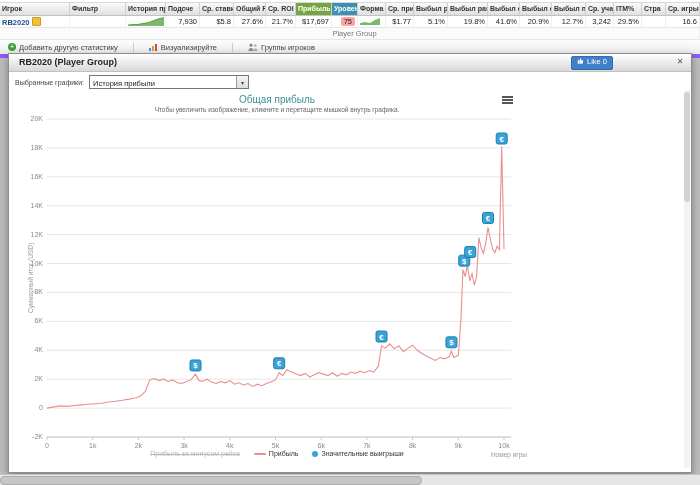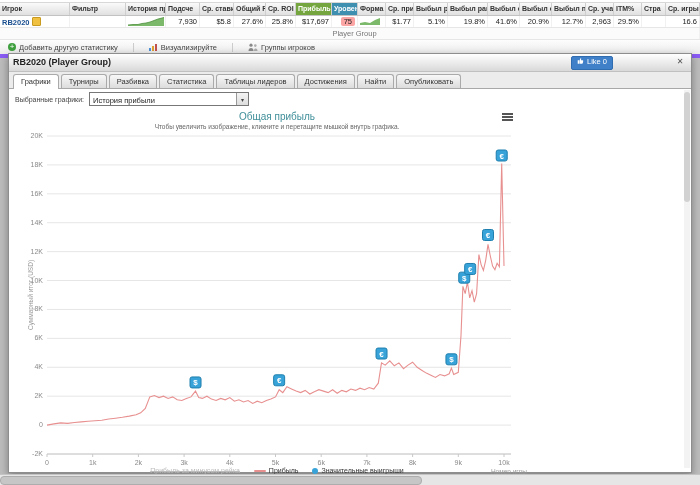--- a/index.html
+++ b/index.html
@@ -27,21 +27,21 @@
   
   .toolbar{display:flex;align-items:center;gap:15px;height:14px;background:linear-gradient(#fdfdfd,#ebebeb);padding:0 8px;font-size:7.5px;color:#444}
   .tool-item{display:flex;align-items:center;gap:3px;cursor:pointer}
   .icon-add{display:inline-block;width:8px;height:8px;border-radius:50%;background:#3fa03f;color:#fff;font-size:8px;line-height:8px;text-align:center}
   .icon-add::before{content:"+"}
   .sep{width:1px;height:9px;background:#ccc}
 
   
   .panel{position:absolute;left:8px;top:53px;width:684px;height:420px;background:#fff;border:1px solid #8e8e8e;box-shadow:0 3px 8px rgba(0,0,0,.35);box-sizing:border-box}
   .panel-header{position:relative;height:17px;background:linear-gradient(#ffffff,#d9d9d9);border-bottom:1px solid #c0c0c0}
-  .panel-title{font-size:9px;font-weight:bold;color:#222;padding:3px 0 0 4px}
+  .panel-title{font-size:9px;font-weight:bold;color:#222;padding:3px 0 0 10px}
   .like-button{position:absolute;right:78px;top:2px;height:12px;display:flex;align-items:flex-start;gap:3px;background:#4080c8;border:1px solid #2f6cb0;border-radius:2px;color:#fff;font-size:7.5px;padding:0 5px;cursor:pointer}
   .close-button{position:absolute;right:5px;top:2px;width:12px;height:12px;line-height:12px;text-align:center;font-size:8px;color:#555;cursor:pointer}
 
   .tabs{display:flex;align-items:flex-end;height:17px;background:#ececec;border-bottom:1px solid #a8a8a8;padding:2px 4px 0;box-sizing:border-box}
   .tab{font-size:7.5px;color:#333;background:linear-gradient(#f8f8f8,#dcdcdc);border:1px solid #aaa;border-bottom:none;border-radius:3px 3px 0 0;padding:0 7px;margin-right:2px;height:13px;line-height:13px;cursor:pointer;white-space:nowrap}
   .tab.active{background:#fff;margin-bottom:-1px;height:14px}
 
   .controls{height:16px;padding:2px 6px;display:flex;align-items:center;gap:5px}
   .controls-label{font-size:7px;color:#444}
   .graph-select{width:155px;height:12px;border:1px solid #777;background:#fff;font-size:7.5px;display:flex;align-items:flex-end;justify-content:space-between;padding:0 0 0 3px;color:#222;cursor:pointer}
@@ -109,35 +109,35 @@
         <div class="td c1"></div>
         <div class="td c2">
           <svg class="spark" width="36" height="9" viewBox="0 0 36 9">
             <polygon points="0,9 0,8 5,7.5 10,7.5 14,6.5 18,6 22,5 26,3.5 30,2 36,0.5 36,9" fill="#7cb96a"></polygon>
             <polyline points="0,8 5,7.5 10,7.5 14,6.5 18,6 22,5 26,3.5 30,2 36,0.5" fill="none" stroke="#4e8f3e" stroke-width="0.8"></polyline>
           </svg>
         </div>
         <div class="td c3">7,930</div>
         <div class="td c4">$5.8</div>
         <div class="td c5">27.6%</div>
-        <div class="td c6">25.8%</div>
+        <div class="td c6">21.7%</div>
         <div class="td c7">$17,697</div>
         <div class="td c8"><span class="level-chip">75</span></div>
         <div class="td c9">
           <svg class="spark" width="20" height="8" viewBox="0 0 20 8">
             <polygon points="0,8 0,6 5,5 10,6 15,3 20,1 20,8" fill="#7cb96a"></polygon>
           </svg>
         </div>
         <div class="td c10">$1.77</div>
         <div class="td c11">5.1%</div>
         <div class="td c12">19.8%</div>
         <div class="td c13">41.6%</div>
         <div class="td c14">20.9%</div>
         <div class="td c15">12.7%</div>
-        <div class="td c16">2,963</div>
+        <div class="td c16">3,242</div>
         <div class="td c17">29.5%</div>
         <div class="td c18"></div>
         <div class="td c19">16.6</div>
       </div>
 
       <div class="trow alt">
         <div class="td group-cell">Player Group</div>
       </div>
     </div>
 
@@ -173,30 +173,20 @@
       <div class="panel-title">RB2020 (Player Group)</div>
       <div class="like-button">
         <svg width="7" height="8" viewBox="0 0 10 10">
           <path d="M1 4h2v5H1zM3.5 9V4.5L5 1c.8 0 1.2.5 1 1.3L5.6 4H8c.7 0 1 .5.9 1l-.6 3c-.1.6-.5 1-1.1 1z" fill="#fff"></path>
         </svg>
         <span>Like 0</span>
       </div>
       <div class="close-button">✕</div>
     </div>
 
-    <div class="tabs">
-      <div class="tab active">Графики</div>
-      <div class="tab">Турниры</div>
-      <div class="tab">Разбивка</div>
-      <div class="tab">Статистика</div>
-      <div class="tab">Таблицы лидеров</div>
-      <div class="tab">Достижения</div>
-      <div class="tab">Найти</div>
-      <div class="tab">Опубликовать</div>
-    </div>
 
     <div class="controls">
       <span class="controls-label">Выбранные графики:</span>
       <div class="graph-select">
         <span>История прибыли</span>
         <span class="select-arrow"></span>
       </div>
     </div>
 
     <div class="chart">

